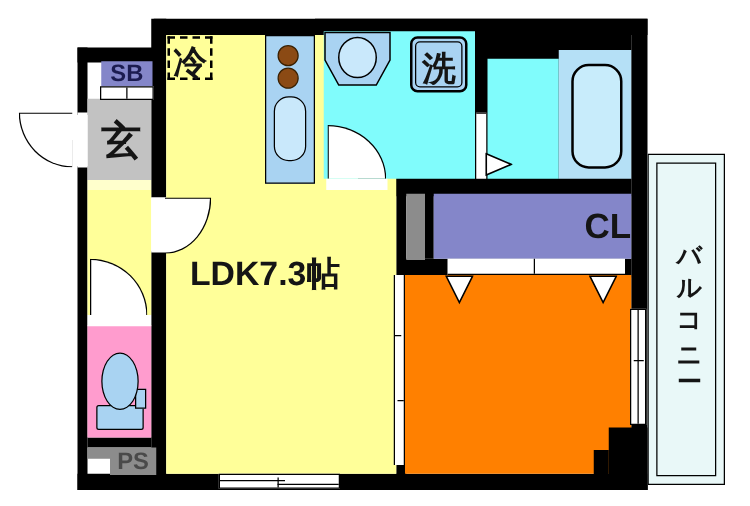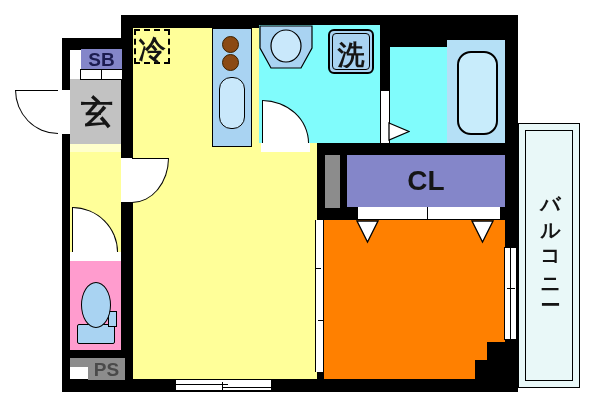--- a/index.html
+++ b/index.html
@@ -121,21 +121,22 @@
   </div>
   <div class="f" style="left:457px;top:51px;width:41px;height:84px;background:var(--tubfill);border:2px solid #000;border-radius:14px;box-sizing:border-box"></div>
   <div class="f" style="left:77px;top:324px;width:38px;height:20px;background:var(--counter);border:1.5px solid #000;border-radius:2px;box-sizing:border-box"></div>
   <div class="f" style="left:108px;top:311px;width:9px;height:16px;background:var(--counter);border:1.5px solid #000;box-sizing:border-box"></div>
   <div class="f" style="left:81px;top:282px;width:30px;height:46px;background:var(--counter);border:1.5px solid #000;border-radius:50%;box-sizing:border-box"></div>
   <div class="f white" style="left:80px;top:69px;width:43px;height:11px;border:1px solid #000;box-sizing:border-box">
     <div class="tick" style="left:20px;top:0;width:1px;height:9px"></div>
   </div>
   <div class="f" style="left:134px;top:29px;width:36px;height:35px;border:2px dashed #000;box-sizing:border-box"></div>
 
-  <div class="lbl" style="left:347px;top:165px;width:158px;text-align:center;font-size:28px">CL</div>
+  <div class="lbl" style="left:152px;top:201px;font-size:27px">LDK7.3帖</div>
+  <div class="lbl" style="left:347px;top:165px;width:158px;text-align:right;font-size:28px">CL</div>
   <div class="lbl" style="left:538px;top:182px;font-size:20px;writing-mode:vertical-rl;text-orientation:upright;letter-spacing:5px">バルコニー</div>
   <div class="lbl" style="left:81px;top:91px;font-size:32px">玄</div>
   <div class="lbl" style="left:81px;top:49px;width:41px;text-align:center;font-size:19px;color:var(--sbtext)">SB</div>
   <div class="lbl" style="left:88px;top:359px;width:37px;text-align:center;font-size:19px;color:var(--pstext)">PS</div>
   <div class="lbl" style="left:134px;top:32px;width:36px;text-align:center;font-size:27px">冷</div>
   <div class="lbl" style="left:328px;top:37px;width:46px;text-align:center;font-size:27px">洗</div>
 
 </div>
 
 </body></html>

